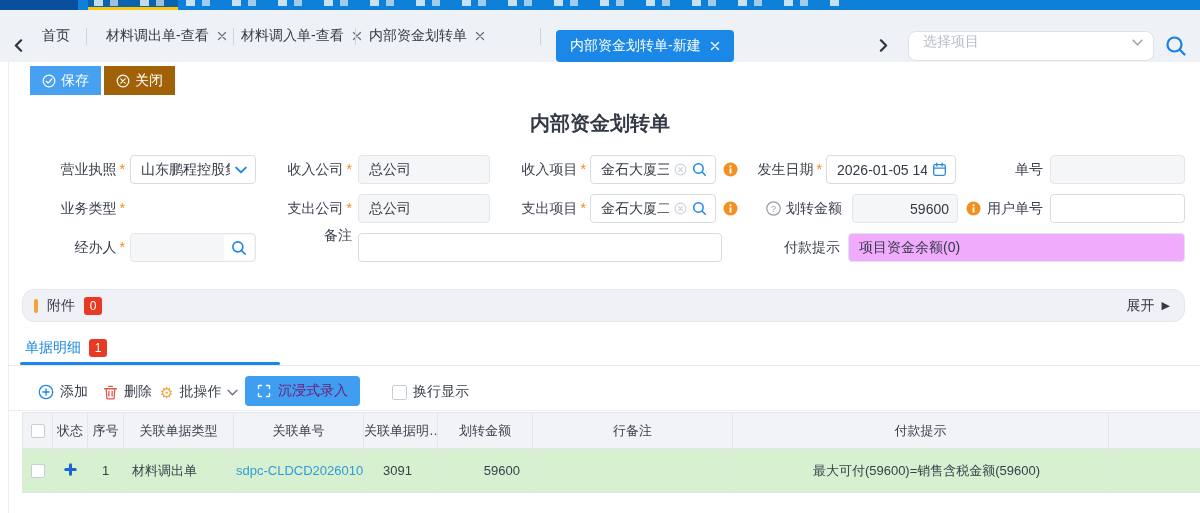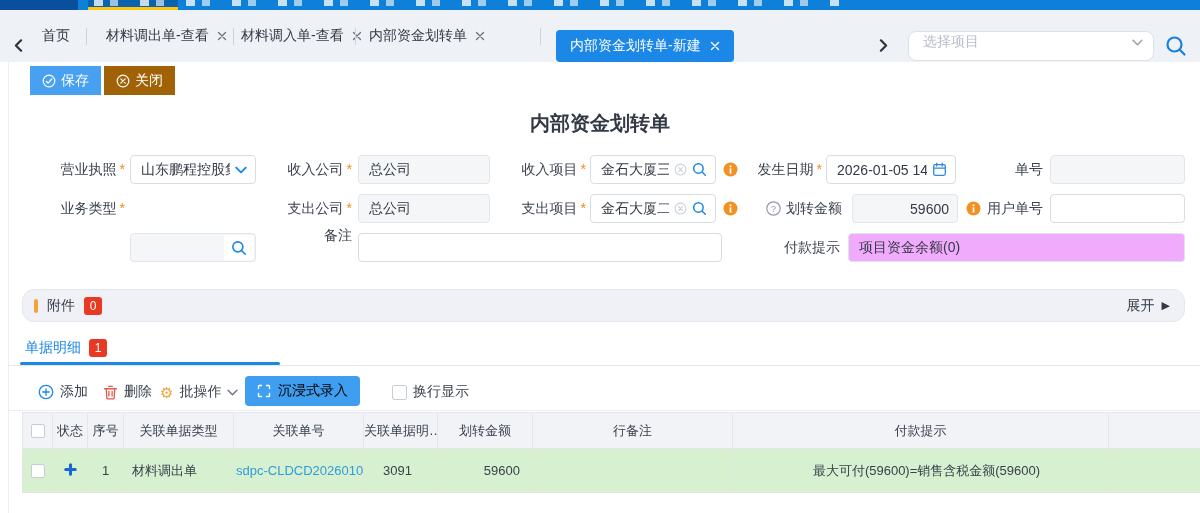--- a/index.html
+++ b/index.html
@@ -54,21 +54,21 @@
   .tri{font-size:11px;color:#333a45}
 
   
   .detail-tab{position:absolute;left:25px;top:339px;display:flex;align-items:center;gap:8px;font-size:14px;color:#1b87e6;cursor:pointer}
   .tab-underline{position:absolute;left:8px;top:365px;width:1192px;height:1px;background:#e4e7ec}
   .ink{position:absolute;left:20px;top:362px;width:260px;height:3px;background:#1b87e6;border-radius:2px}
 
   
   .gt-item{position:absolute;display:flex;align-items:center;gap:6px;font-size:14px;color:#3a414d;cursor:pointer}
   .gear{font-size:15px;color:#f2a23c;line-height:1}
-  .btn-immersive{position:absolute;left:245px;top:376px;height:30px;padding:0 12px;background:#3f9ef0;border:none;border-radius:4px;color:#000000;font-size:14px;display:flex;align-items:center;gap:7px;cursor:pointer;font-family:inherit}
+  .btn-immersive{position:absolute;left:245px;top:376px;height:30px;padding:0 12px;background:#3f9ef0;border:none;border-radius:4px;color:#701a75;font-size:14px;display:flex;align-items:center;gap:7px;cursor:pointer;font-family:inherit}
   .checkbox{width:15px;height:15px;border:1px solid #c7cdd7;border-radius:2px;background:#fff;cursor:pointer}
   .toolbar-line{position:absolute;left:8px;top:410px;width:1192px;height:1px;background:#eceef2}
 
   
   table.grid{position:absolute;left:22px;top:412px;width:1178px;border-collapse:collapse;table-layout:fixed;font-size:13px;color:#3a414d}
   table.grid th{height:36px;background:#f1f3f7;font-weight:normal;border:1px solid #e3e6eb;text-align:center;overflow:hidden;white-space:nowrap}
   table.grid td{height:44px;background:#d7f0cf;border:1px solid #e0e7dc;text-align:center;overflow:hidden;white-space:nowrap}
   td.last-col{background:#fff;border-color:#e8ebe6}
   .cell-left{text-align:left !important;padding-left:8px}
   .cell-right{text-align:right !important;padding-right:12px}
@@ -253,20 +253,21 @@
         <rect x="6.6" y="3.4" width="1.8" height="1.9" fill="#fff"></rect>
         <rect x="6.6" y="6.4" width="1.8" height="5.2" fill="#fff"></rect>
       </svg>
   </span>
 
   <div class="flabel" style="left:960px;top:194px;width:83px"><span>用户单号</span></div>
   <div class="finput" style="left:1050px;top:194px;width:135px">
     <span class="fval"></span>
   </div>
 
+  <div class="flabel" style="left:20px;top:233px;width:105px"><span class="req">经办人</span></div>
   <div class="finput disabled" style="left:130px;top:233px;width:126px;position:absolute">
     <span class="fval"></span>
     <span class="handler-search">
       <svg width="16" height="16" viewBox="0 0 14 14">
           <circle cx="6" cy="6" r="4.4" fill="none" stroke="#1b87e6" stroke-width="1.4"></circle>
           <path d="M9.4 9.4 L12.4 12.4" stroke="#1b87e6" stroke-width="1.4" stroke-linecap="round"></path>
         </svg>
     </span>
   </div>
 

